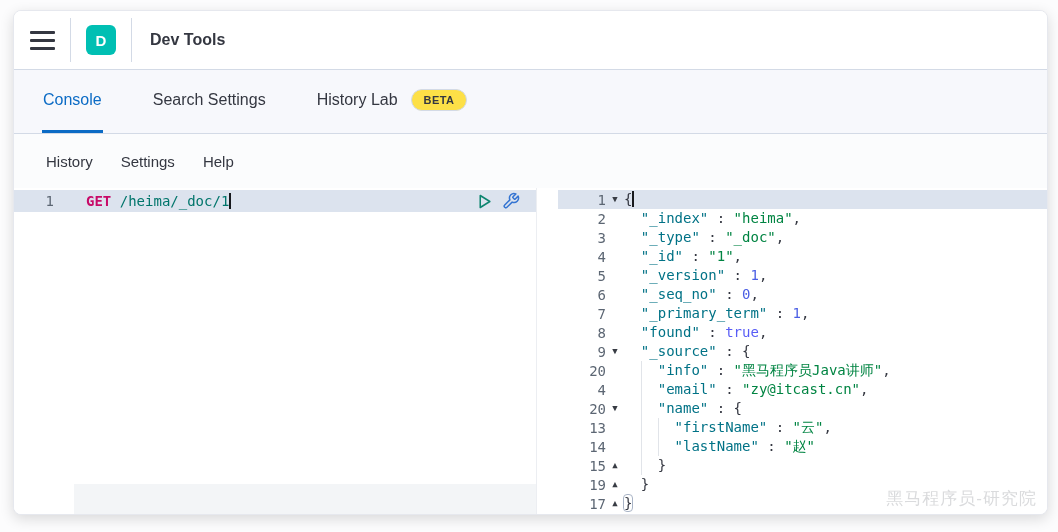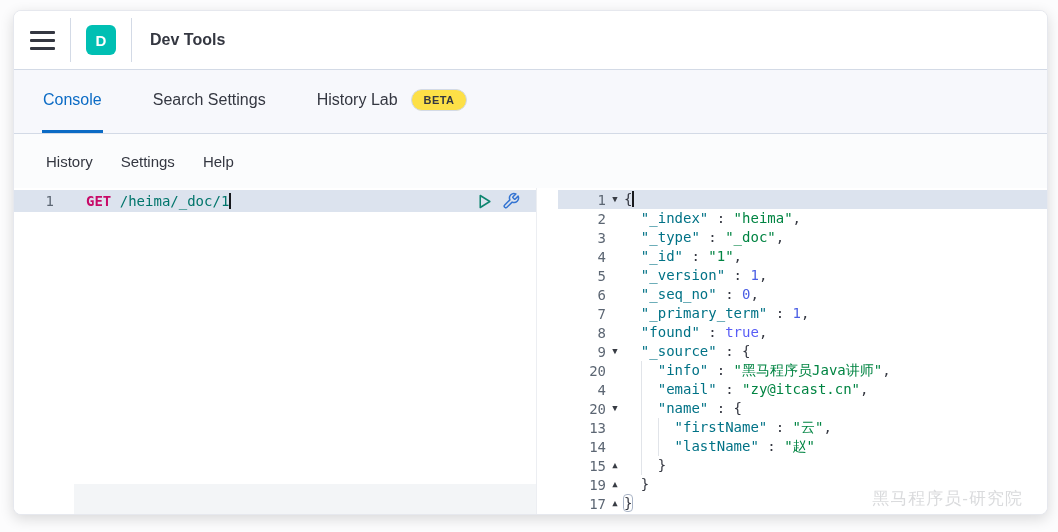--- a/index.html
+++ b/index.html
@@ -50,21 +50,21 @@
   .r-gutter{width:48px;flex:0 0 auto;text-align:right;color:#5c6673;font-size:14px;}
   .r-fold{width:18px;flex:0 0 auto;text-align:center;font-size:9px;color:#383c44;cursor:pointer;line-height:19px;}
   .r-code{position:relative;white-space:pre;flex:1 1 auto;height:19px;line-height:19px;}
   .t-p{color:#343741;}
   .t-k{color:#007286;}
   .t-s{color:#008442;}
   .t-n{color:#4a5ee4;}
   .t-b{color:#585cf6;}
   .guide{position:absolute;top:0;bottom:0;width:1px;background:#e1e4e9;}
   .brace-box{outline:1px solid #a9b4c6;border-radius:3px;}
-  .watermark{position:absolute;right:24px;bottom:4px;font-size:17px;color:#dadbdd;letter-spacing:1px;}
+  .watermark{position:absolute;right:10px;bottom:4px;font-size:17px;color:#dadbdd;letter-spacing:1px;}
 </style>
 </head>
 <body>
 
 <div class="window">
 
   <div class="header">
     <div class="hamburger">
         <i></i>
         <i></i>

